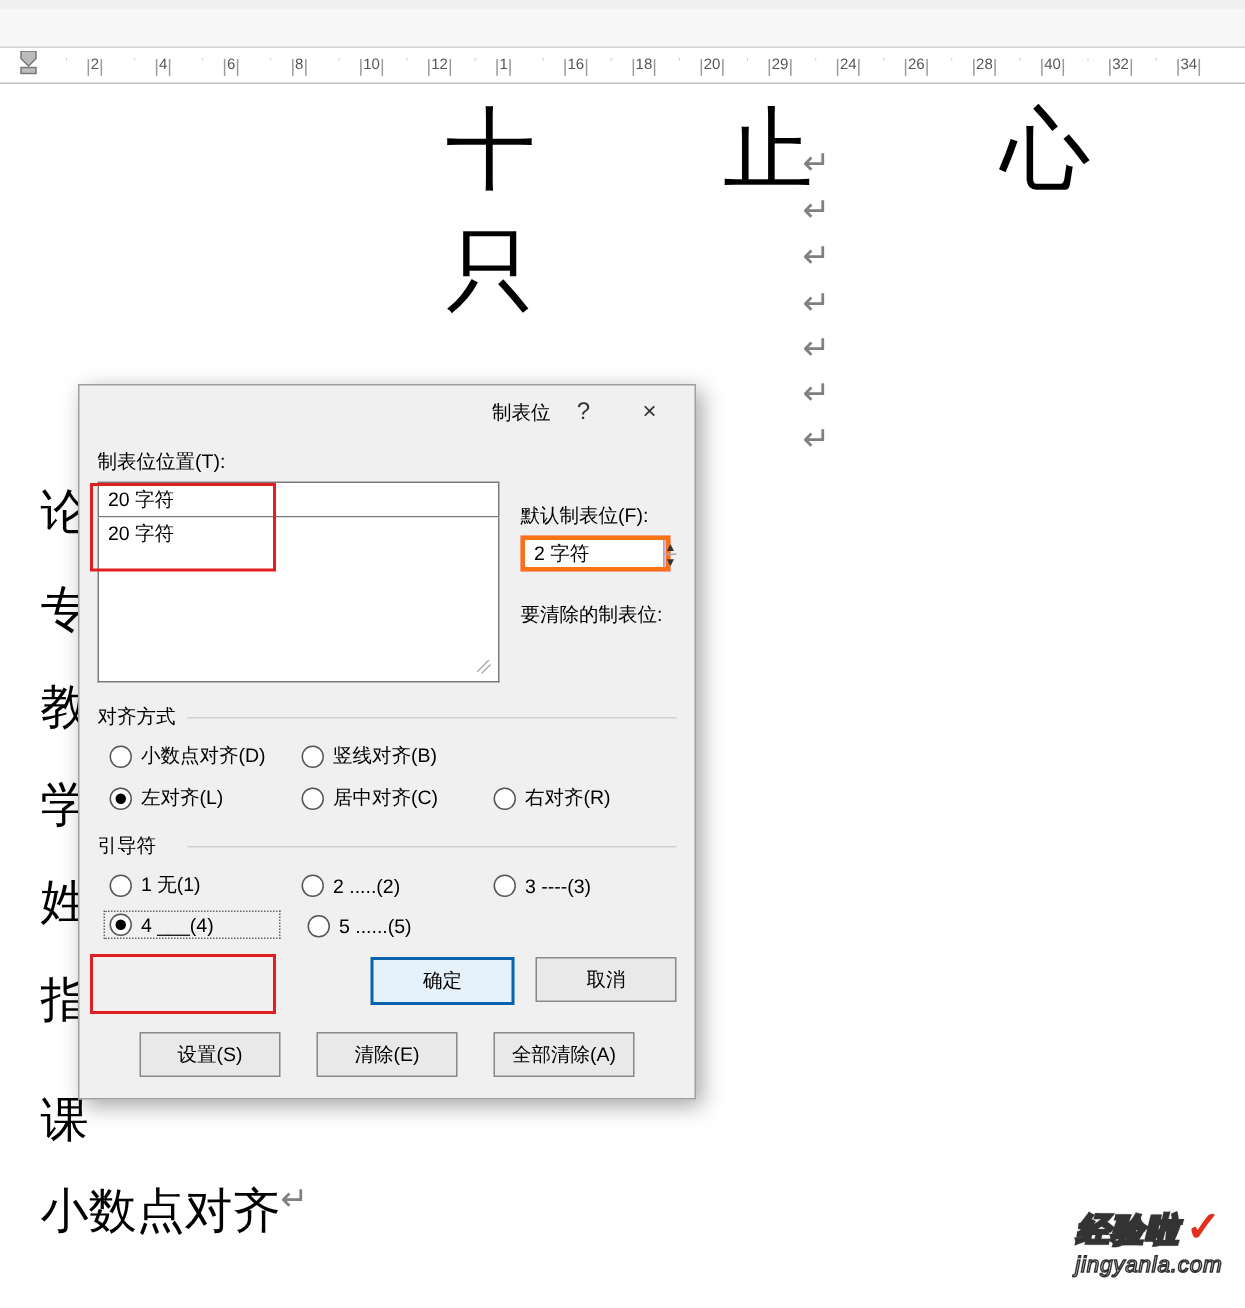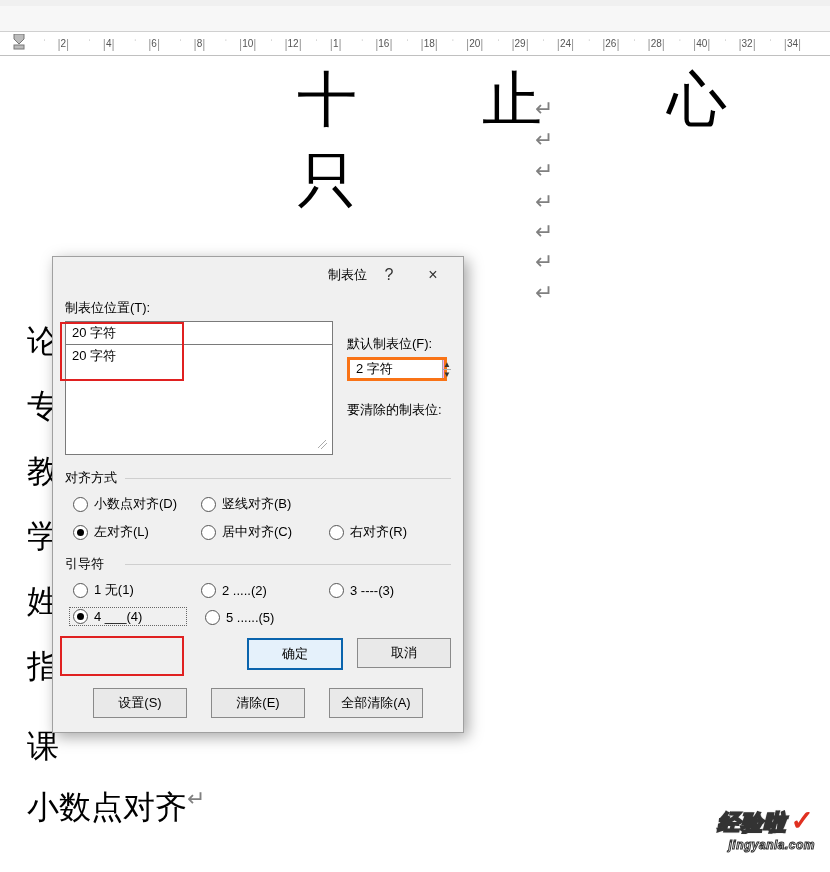--- a/index.html
+++ b/index.html
@@ -330,22 +330,22 @@
   }
   .watermark .check {
     color:#e03020;
     -webkit-text-stroke: 0;
     font-size:28px;
     font-style:normal;
     margin-left:4px;
     text-shadow:none;
   }
   .watermark .line2 {
-    font-size:12px;
-    font-weight:bold;
+    font-size:15px;
+    font-weight:normal;
     font-style:italic;
     color:#fff;
     -webkit-text-stroke:1px #333;
     letter-spacing:0.5px;
   }
 </style>
 </head>
 <body>
 
 <div class="top-bar"></div>

